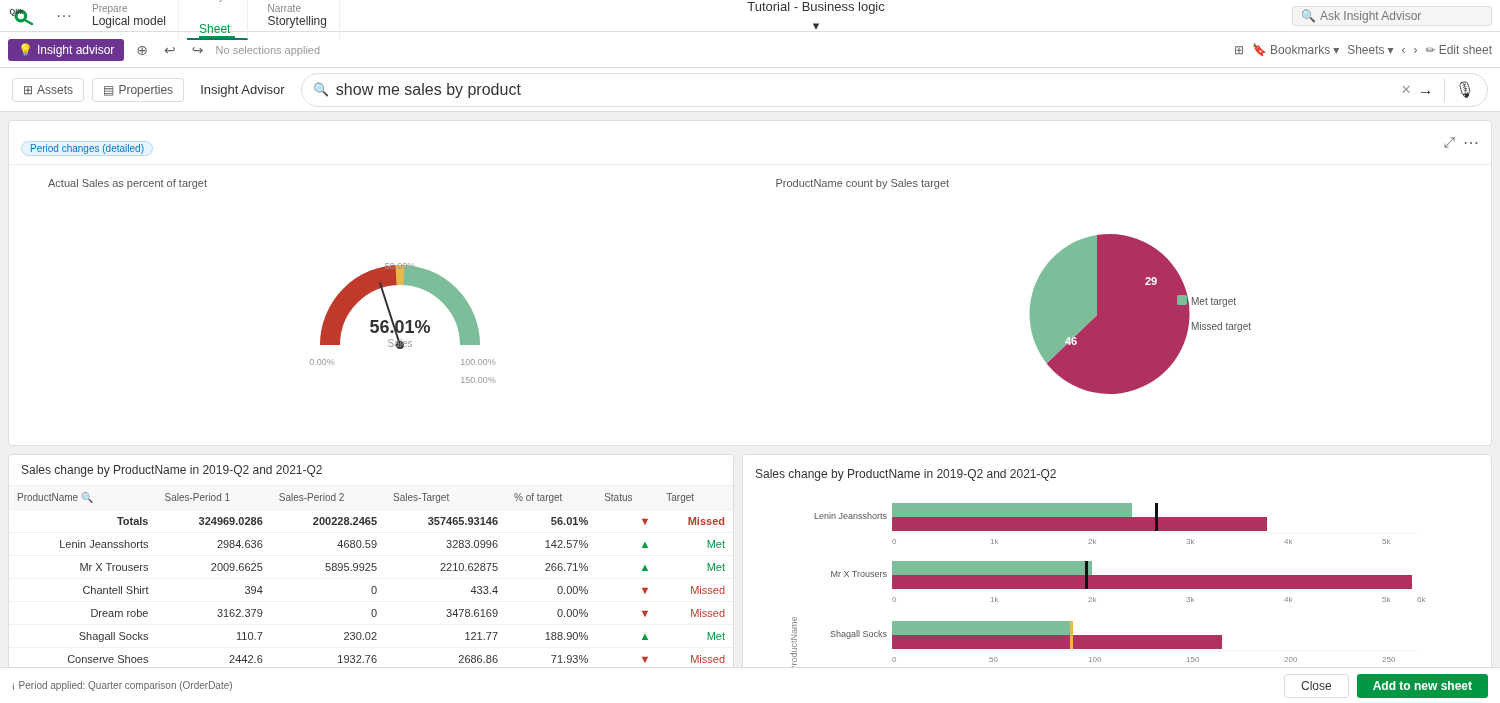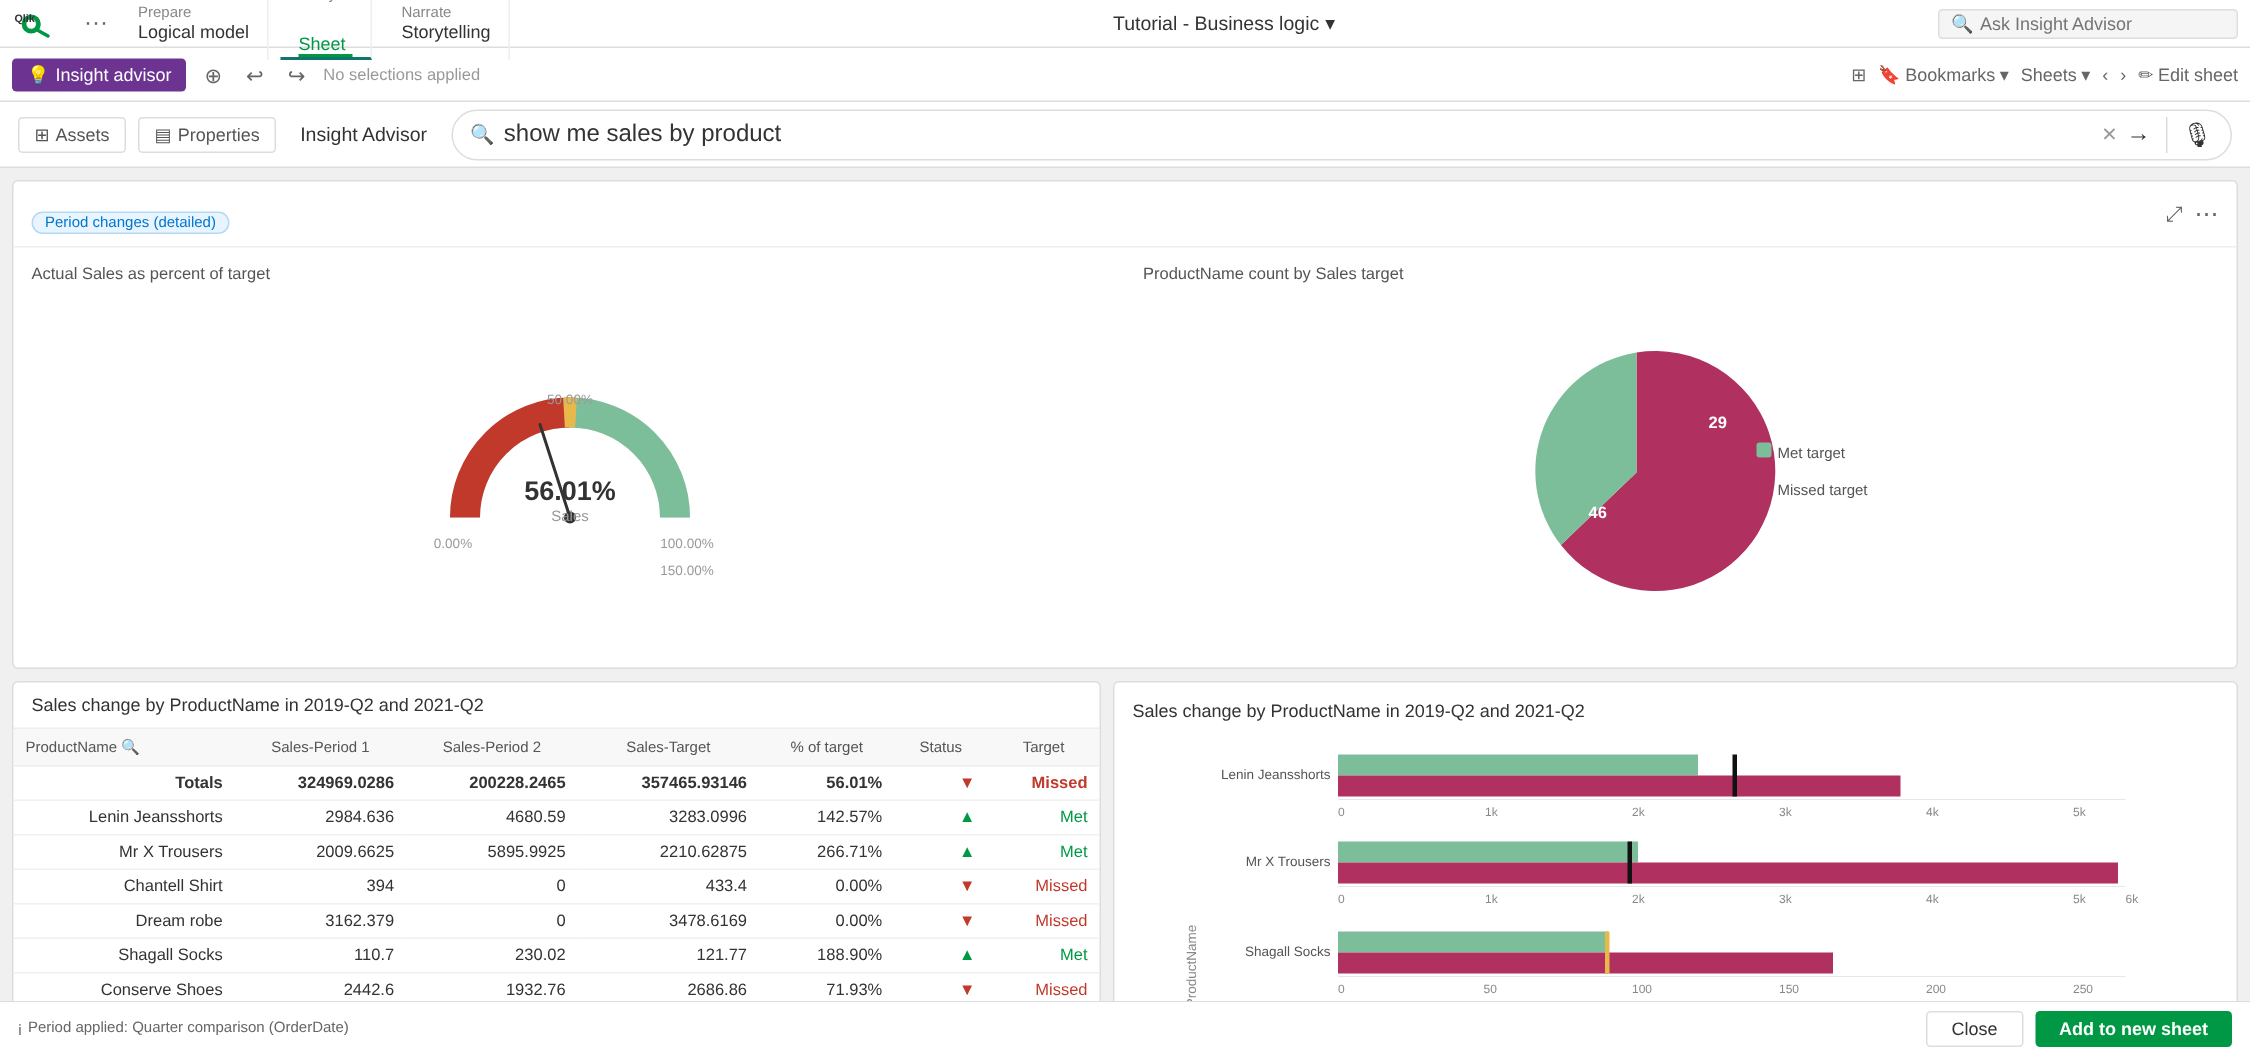--- a/index.html
+++ b/index.html
@@ -21,21 +21,21 @@
     .qlik-logo-svg { width: 32px; height: 20px; }
     .nav-dots { color: #666; font-size: 16px; cursor: pointer; }
     .nav-section {
       display: flex; flex-direction: column; padding: 0 12px; cursor: pointer;
       border-right: 1px solid #eee; height: 48px; justify-content: center;
     }
     .nav-section-label { font-size: 10px; color: #888; }
     .nav-section-value { font-size: 12px; color: #333; font-weight: 500; display: flex; align-items: center; gap: 4px; }
     .nav-section-value.active { color: #009845; border-bottom: 2px solid #009845; }
     .nav-center { flex: 1; display: flex; justify-content: center; align-items: center; }
-    .app-title { font-size: 13px; color: #333; display: flex; align-items: center; gap: 4px; cursor: pointer; }
+    .app-title { font-size: 13px; color: #333; display: flex; align-items: center; gap: 4px; cursor: pointer; flex-direction: column; }
     .nav-search {
       display: flex; align-items: center; background: #f5f5f5; border: 1px solid #ddd;
       border-radius: 3px; padding: 2px 8px; gap: 4px; min-width: 200px;
     }
     .nav-search input { border: none; background: transparent; outline: none; font-size: 12px; color: #888; width: 160px; }
 
     
     .toolbar {
       height: 36px;
       background: #fff;
@@ -112,20 +112,21 @@
       background: #e8f4ff; color: #0077cc; border: 1px solid #b3d9f5;
       border-radius: 10px; padding: 1px 8px; font-size: 10px; margin-top: 12px;
     }
     .result-expand { margin-left: auto; color: #666; cursor: pointer; font-size: 14px; }
     .result-more { color: #666; cursor: pointer; font-size: 16px; }
 
     
     .charts-row {
       display: flex;
       height: 280px;
+      padding-left: 27px;
     }
     .chart-half {
       flex: 1;
       padding: 12px;
       display: flex; flex-direction: column;
     }
     .chart-title { font-size: 11px; color: #555; margin-bottom: 8px; }
 
     
     .gauge-container { flex: 1; display: flex; align-items: center; justify-content: center; position: relative; }
@@ -139,21 +140,21 @@
       border-radius: 4px;
       overflow: hidden;
     }
     .table-header-row {
       padding: 8px 12px;
       border-bottom: 1px solid #eee;
     }
     .section-title { font-size: 12px; color: #333; font-weight: 500; }
 
     table { width: 100%; border-collapse: collapse; font-size: 11px; }
-    th { background: #f8f8f8; padding: 6px 8px; text-align: center; font-weight: 500; color: #555; border-bottom: 1px solid #eee; font-size: 10px; }
+    th { background: #f8f8f8; padding: 6px 8px; text-align: left; font-weight: 500; color: #555; border-bottom: 1px solid #eee; font-size: 10px; }
     th:first-child { text-align: left; }
     td { padding: 5px 8px; text-align: right; border-bottom: 1px solid #f0f0f0; color: #333; }
     td:first-child { text-align: right; }
     tr.totals-row td { font-weight: bold; }
     .status-met { color: #009845; }
     .status-missed { color: #c0392b; }
     .arrow-up { color: #009845; }
     .arrow-down { color: #c0392b; }
 
     

